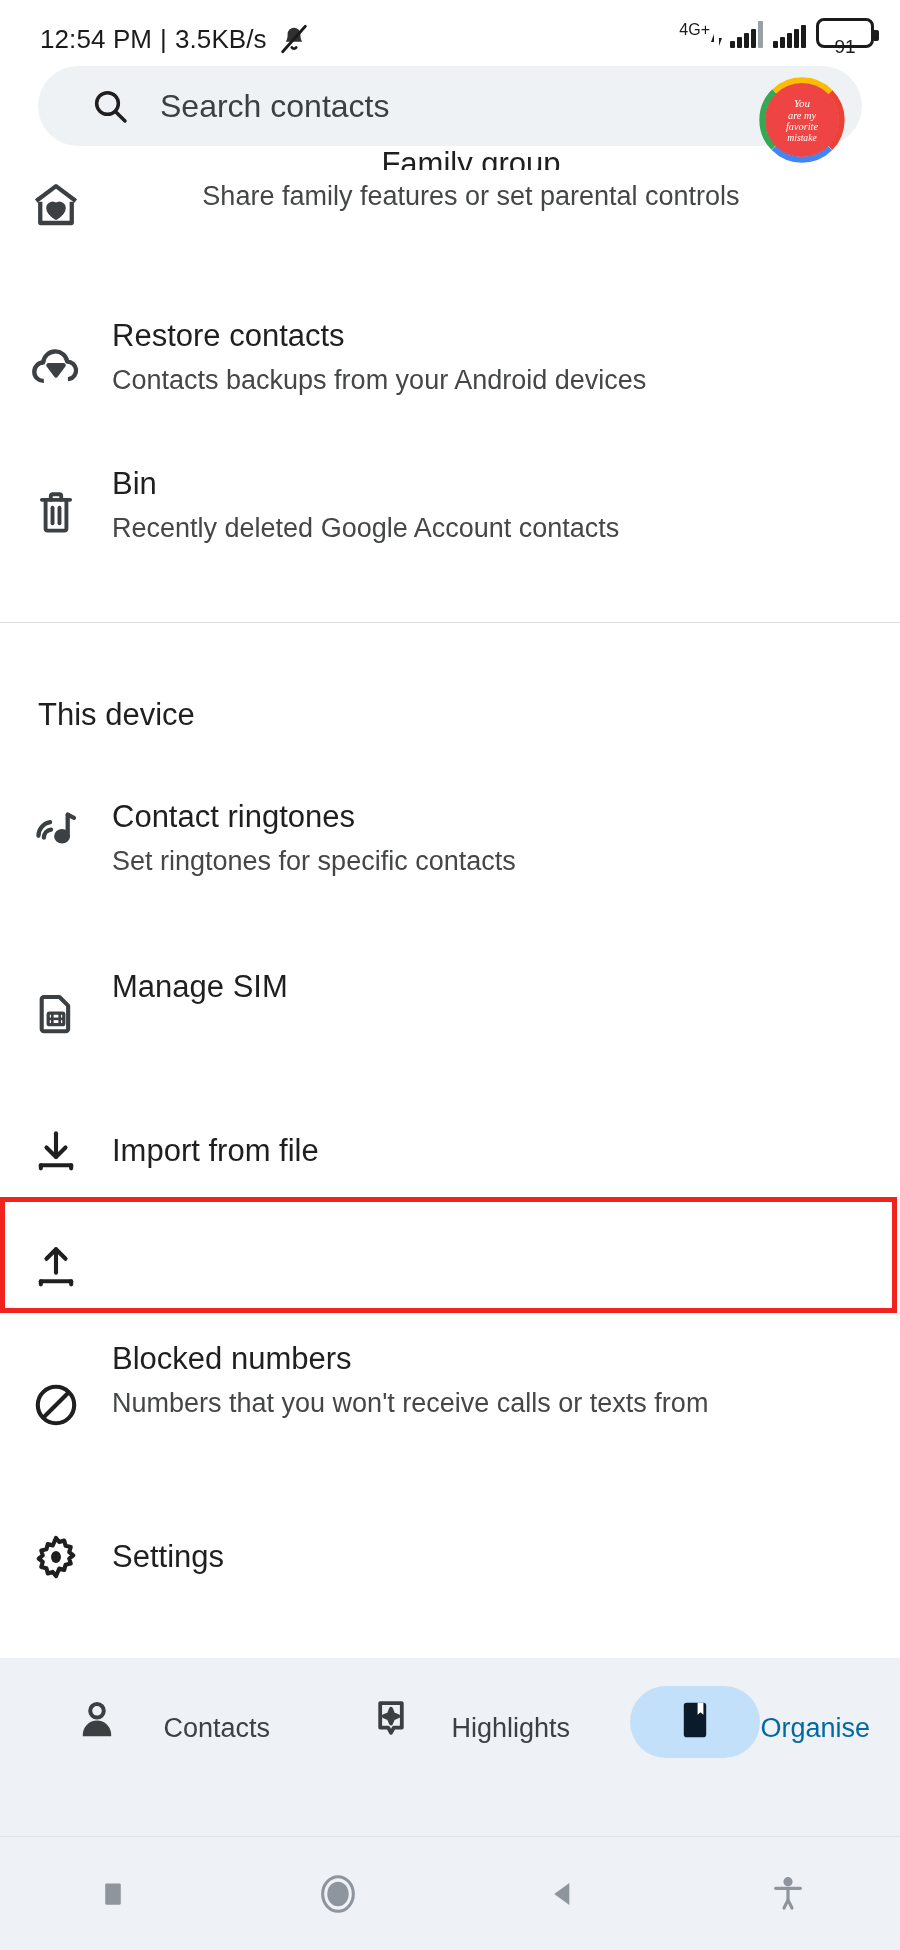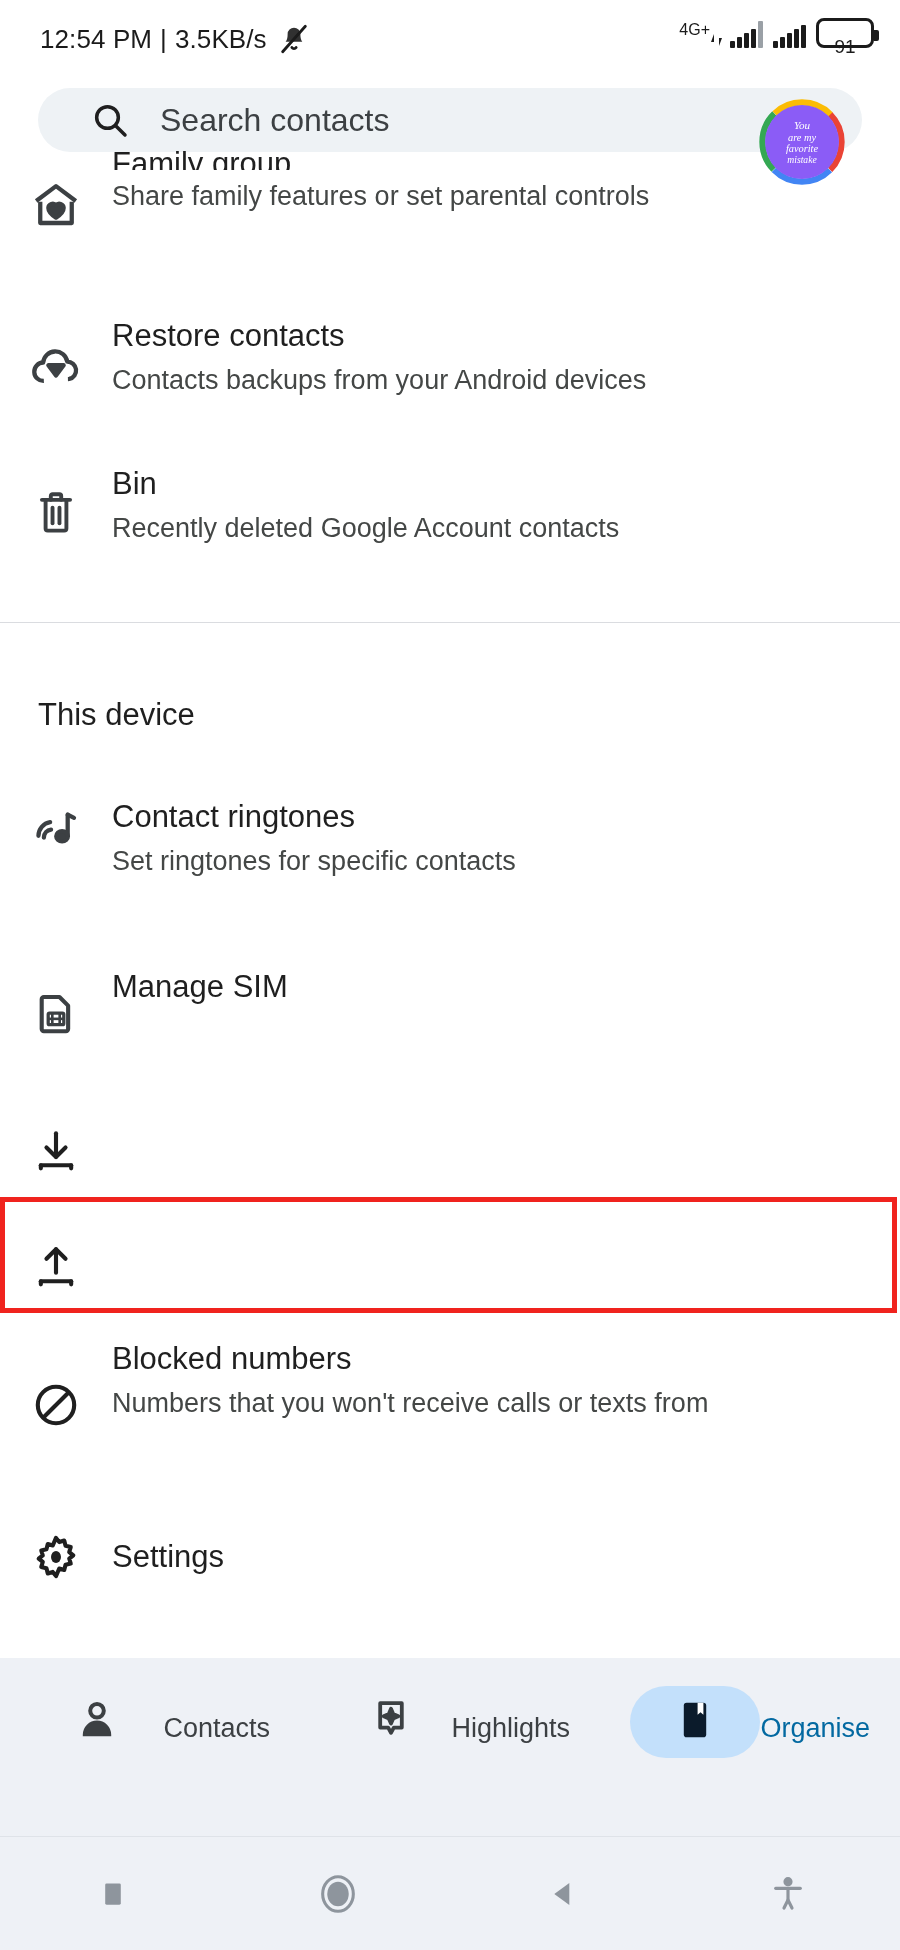--- a/index.html
+++ b/index.html
@@ -30,29 +30,29 @@
   .updown { display:flex; align-items:flex-end; gap:1px; margin-right:2px; }
   .battery {
     position:relative; width:58px; height:30px; border:3px solid #1b1b1b; border-radius:8px;
     display:flex; align-items:center; justify-content:center; margin-bottom:0px;
   }
   .battery:after{ content:""; position:absolute; right:-8px; top:9px; width:5px; height:11px; background:#1b1b1b; border-radius:0 2px 2px 0;}
   .battery span{ font-size:19px; font-weight:400; color:#1b1b1b;margin-top:28px; }
 
   
   .searchbar {
-    position:absolute; top:88px; left:38px; width:824px; height:64px;
+    position:absolute; top:66px; left:38px; width:824px; height:80px;
     background:#eef2f5; border-radius:46px; display:flex; align-items:center; padding:0 20px 0 52px;
   }
   .search-icon{ flex:0 0 auto; display:flex; }
   .search-text{ margin-left:30px; font-size:32px; color:#3c4043; }
   .avatar-wrap{ position:absolute; right:16px; top:10px; width:88px; height:88px; }
   .avatar-ring{ position:absolute; inset:0; border-radius:50%; }
   .avatar-inner{
-    position:absolute; inset:7px; border-radius:50%; background:#8b5cf6;
+    position:absolute; inset:7px; border-radius:50%; background:#ef4444;
     display:flex; align-items:center; justify-content:center; overflow:hidden;
   }
   .avatar-inner svg{ width:100%; height:100%; }
 
   
   .list { position:absolute; top:166px; left:0; width:900px; }
   .row { position:relative; display:flex; align-items:flex-start; padding:0 40px 0 0; }
   .row-icon { flex:0 0 112px; display:flex; justify-content:center; padding-top:4px; }
   .row-body { flex:1 1 auto; padding-right:30px; }
   .row-title { font-size:31px; color:#1f1f1f; line-height:40px; }
@@ -157,21 +157,21 @@
           <text x="50" y="48" text-anchor="middle" fill="#ffffff" font-size="14" font-style="italic" font-family="Liberation Serif, serif">are my</text>
           <text x="50" y="64" text-anchor="middle" fill="#ffffff" font-size="14" font-style="italic" font-family="Liberation Serif, serif">favorite</text>
           <text x="50" y="79" text-anchor="middle" fill="#ffffff" font-size="13" font-style="italic" font-family="Liberation Serif, serif">mistake</text>
         </svg>
       </div>
     </div>
   </div>
 
   <div class="list">
 
-    <div class="row" style="height:124px;">
+    <div class="row" style="height:124px;text-align:center;">
       <div class="row-icon" style="padding-top:12px;">
         <svg width="54" height="54" viewBox="0 0 24 24" fill="none" stroke="#3c4043" stroke-width="1.9" stroke-linejoin="round">
           <path d="M3.2 10.2 12 3.6l8.8 6.6"></path>
           <path d="M5 10.6V20h14v-9.4"></path>
           <path d="M12 17.6s-3.4-2.2-3.4-4.3a1.9 1.9 0 0 1 3.4-1.1 1.9 1.9 0 0 1 3.4 1.1c0 2.1-3.4 4.3-3.4 4.3z" fill="#3c4043" stroke="#3c4043"></path>
         </svg>
       </div>
       <div class="row-body">
         <div class="row-title" style="margin-top:-22px; height:26px; overflow:hidden;">Family group</div>
         <div class="row-sub" style="margin-top:6px;">Share family features or set parental controls</div>
@@ -244,20 +244,23 @@
 
     <div class="row" style="height:116px; align-items:center;">
       <div class="row-icon" style="padding-top:0;">
         <svg width="52" height="52" viewBox="0 0 24 24" fill="none" stroke="#1f1f1f" stroke-width="1.9" stroke-linecap="round" stroke-linejoin="round">
           <line x1="12" y1="3.8" x2="12" y2="14.6"></line>
           <path d="M7.6 10.4 12 14.8l4.4-4.4"></path>
           <path d="M5 18.6h14"></path>
           <path d="M5 18.6v1.4M19 18.6v1.4"></path>
         </svg>
       </div>
+      <div class="row-body">
+        <div class="row-title">Import from file</div>
+      </div>
     </div>
 
     <div class="row" style="height:116px; align-items:center;">
       <div class="row-icon" style="padding-top:0;">
         <svg width="52" height="52" viewBox="0 0 24 24" fill="none" stroke="#1f1f1f" stroke-width="1.9" stroke-linecap="round" stroke-linejoin="round">
           <line x1="12" y1="14.6" x2="12" y2="3.8"></line>
           <path d="M7.6 8.2 12 3.8l4.4 4.4"></path>
           <path d="M5 18.6h14"></path>
           <path d="M5 18.6v1.4M19 18.6v1.4"></path>
         </svg>

